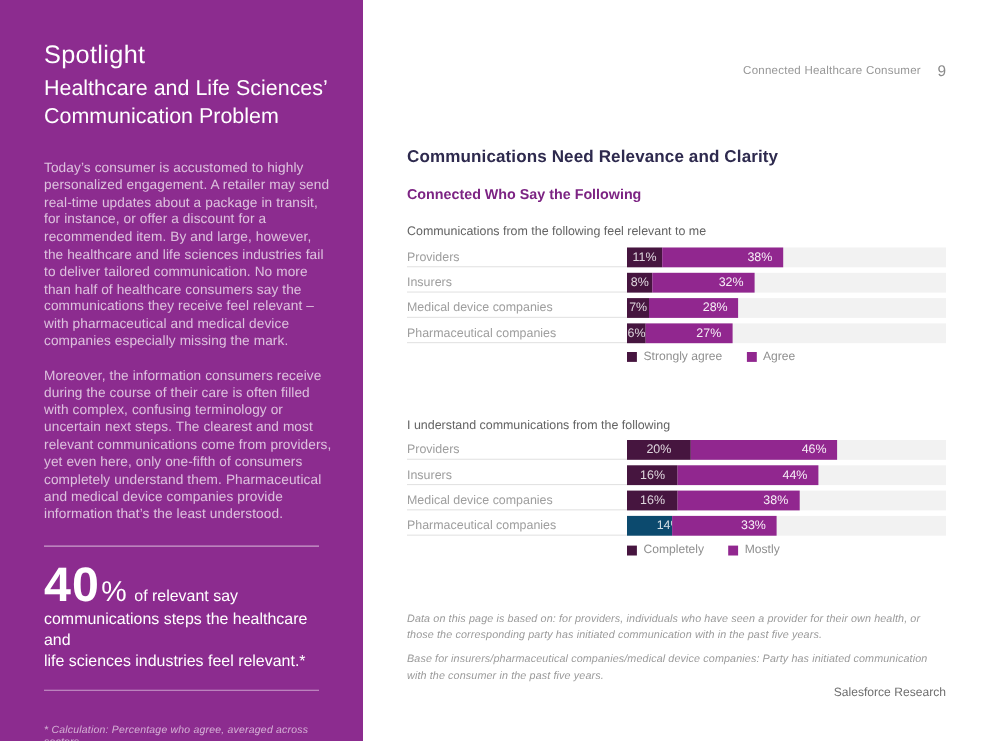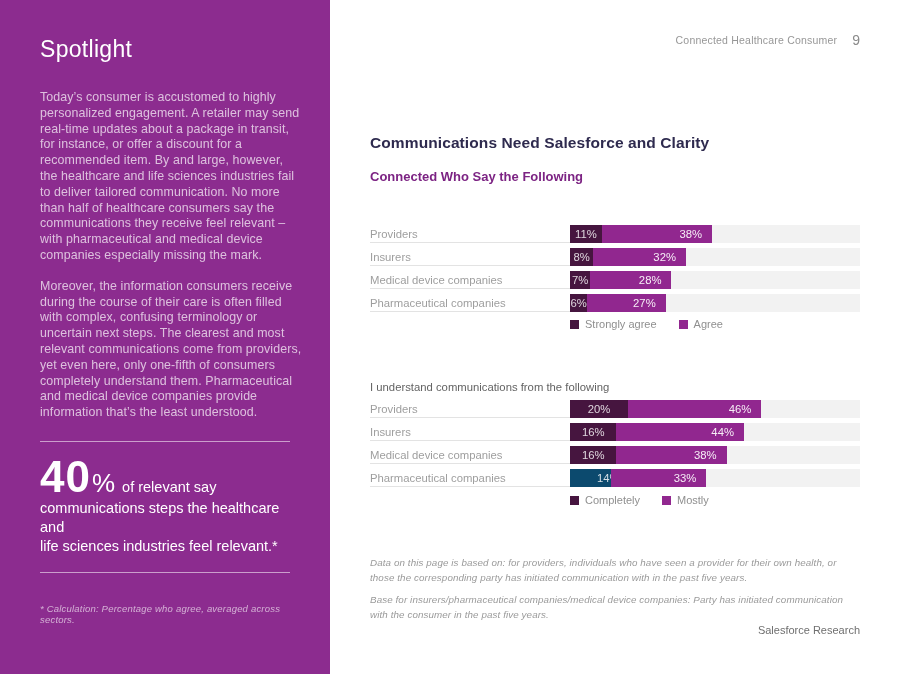--- a/index.html
+++ b/index.html
@@ -30,21 +30,21 @@
   .stat-text, .stat-line { font-size:14.5px; line-height:19px; font-weight:400; }
   .stat .rule2 { border:none; border-top:1px solid rgba(255,255,255,0.55); width:250px; margin-top:16px; }
   .sidebar-footnote {
     margin-top:30px; font-size:9.5px; font-style:italic;
     color:rgba(255,255,255,0.62); letter-spacing:.2px;
   }
 
   
   .main { position:relative; flex:1; height:674px; }
   .page-header {
-    position:absolute; top:32px; right:40px; display:flex; align-items:center;
+    position:absolute; top:56px; right:40px; display:flex; align-items:center;
   }
   .breadcrumb { font-size:10.5px; color:#979797; letter-spacing:.2px; }
   .page-number { font-size:14px; color:#8A8A8A; margin-left:15px; }
 
   .section-title {
     position:absolute; top:134px; left:40px;
     font-size:15.5px; font-weight:bold; color:#2E2A4E; letter-spacing:.1px;
   }
   .section-subtitle {
     position:absolute; top:169px; left:40px;
@@ -87,20 +87,24 @@
     position:absolute; right:40px; top:624px; font-size:11px; color:#6F6F6F;
   }
 </style>
 </head>
 <body>
 
 <div class="page">
 
   <aside class="sidebar">
     <div class="spotlight-title">Spotlight</div>
+    <div class="spotlight-subtitle">
+      <div>Healthcare and Life Sciences’</div>
+      <div>Communication Problem</div>
+    </div>
     <p class="body">Today’s consumer is accustomed to highly personalized engagement. A retailer may send real-time updates about a package in transit, for instance, or offer a discount for a recommended item. By and large, however, the healthcare and life sciences industries fail to deliver tailored communication. No more than half of healthcare consumers say the communications they receive feel relevant – with pharmaceutical and medical device companies especially missing the mark.</p>
     <p class="body">Moreover, the information consumers receive during the course of their care is often filled with complex, confusing terminology or uncertain next steps. The clearest and most relevant communications come from providers, yet even here, only one-fifth of consumers completely understand them. Pharmaceutical and medical device companies provide information that’s the least understood.</p>
     <hr class="rule">
     <div class="stat">
       <div class="stat-line1">
         <span class="stat-number">40</span>
         <span class="stat-pct">%</span>
         <span class="stat-text">of relevant say</span>
       </div>
       <div class="stat-line">communications steps the healthcare and</div>
@@ -110,23 +114,24 @@
     <p class="sidebar-footnote">* Calculation: Percentage who agree, averaged across sectors.</p>
   </aside>
 
   <main class="main">
 
     <div class="page-header">
       <span class="breadcrumb">Connected Healthcare Consumer</span>
       <span class="page-number">9</span>
     </div>
 
-    <h1 class="section-title">Communications Need Salesforce and Clarity</h1>
+    <h1 class="section-title">Communications Need Relevance and Clarity</h1>
     <h2 class="section-subtitle">Connected Who Say the Following</h2>
 
+    <div class="chart-title c1">Communications from the following feel relevant to me</div>
     <div class="chart-rows c1">
         <div class="chart-row">
           <div class="row-label">Providers</div>
           <div class="bar-track">
             <div class="seg dark" style="width: 11%; background: rgb(70, 21, 63);">
               <span>11%</span>
             </div>
             <div class="seg light" style="width: 38%; background: rgb(145, 39, 143);">
               <span>38%</span>
             </div>

